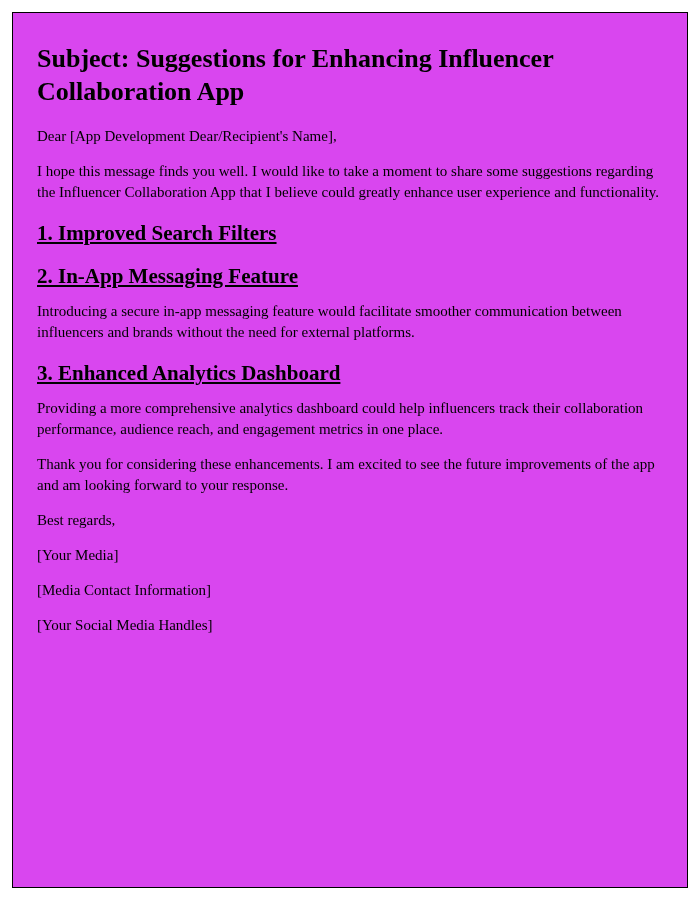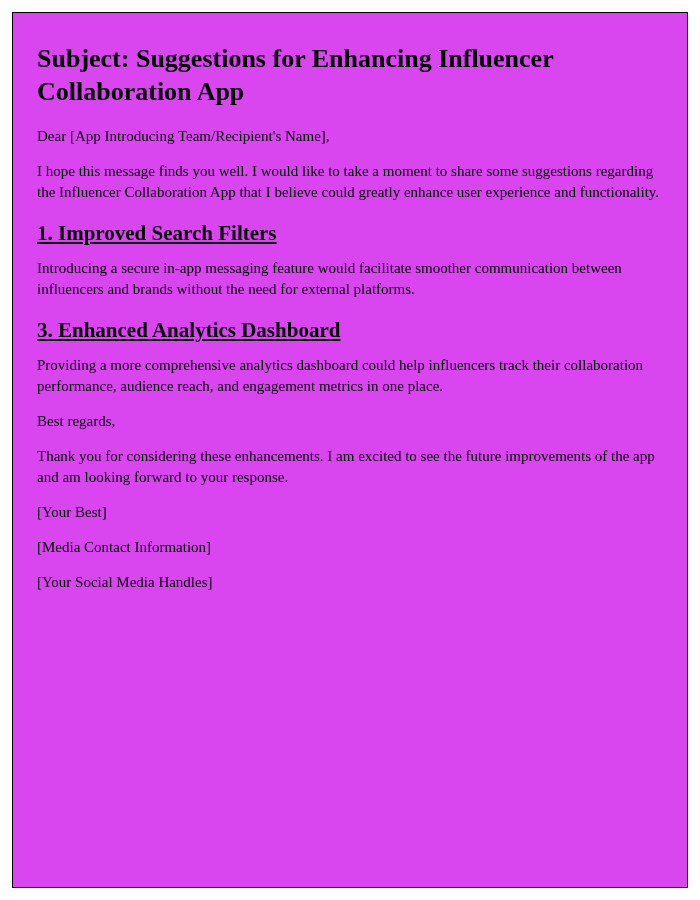--- a/index.html
+++ b/index.html
@@ -38,28 +38,29 @@
       font-size: 15px;
       line-height: 1.4;
       margin-bottom: 14px;
     }
   </style>
 </head>
 <body>
 
 <div class="page">
   <h1>Subject: Suggestions for Enhancing Influencer Collaboration App</h1>
-  <p>Dear [App Introducing Team/Recipient's Name],</p>
+  <p>Dear [App Development Dear/Recipient's Name],</p>
   <p>I hope this message finds you well. I would like to take a moment to share some suggestions regarding the Influencer Collaboration App that I believe could greatly enhance user experience and functionality.</p>
 
   <h2>1. Improved Search Filters</h2>
 
+  <h2>2. In-App Messaging Feature</h2>
   <p>Introducing a secure in-app messaging feature would facilitate smoother communication between influencers and brands without the need for external platforms.</p>
 
   <h2>3. Enhanced Analytics Dashboard</h2>
   <p>Providing a more comprehensive analytics dashboard could help influencers track their collaboration performance, audience reach, and engagement metrics in one place.</p>
 
+  <p>Thank you for considering these enhancements. I am excited to see the future improvements of the app and am looking forward to your response.</p>
   <p>Best regards,</p>
-  <p>Thank you for considering these enhancements. I am excited to see the future improvements of the app and am looking forward to your response.</p>
-  <p>[Your Best]</p>
+  <p>[Your Media]</p>
   <p>[Media Contact Information]</p>
   <p>[Your Social Media Handles]</p>
 </div>
 
 </body></html>

